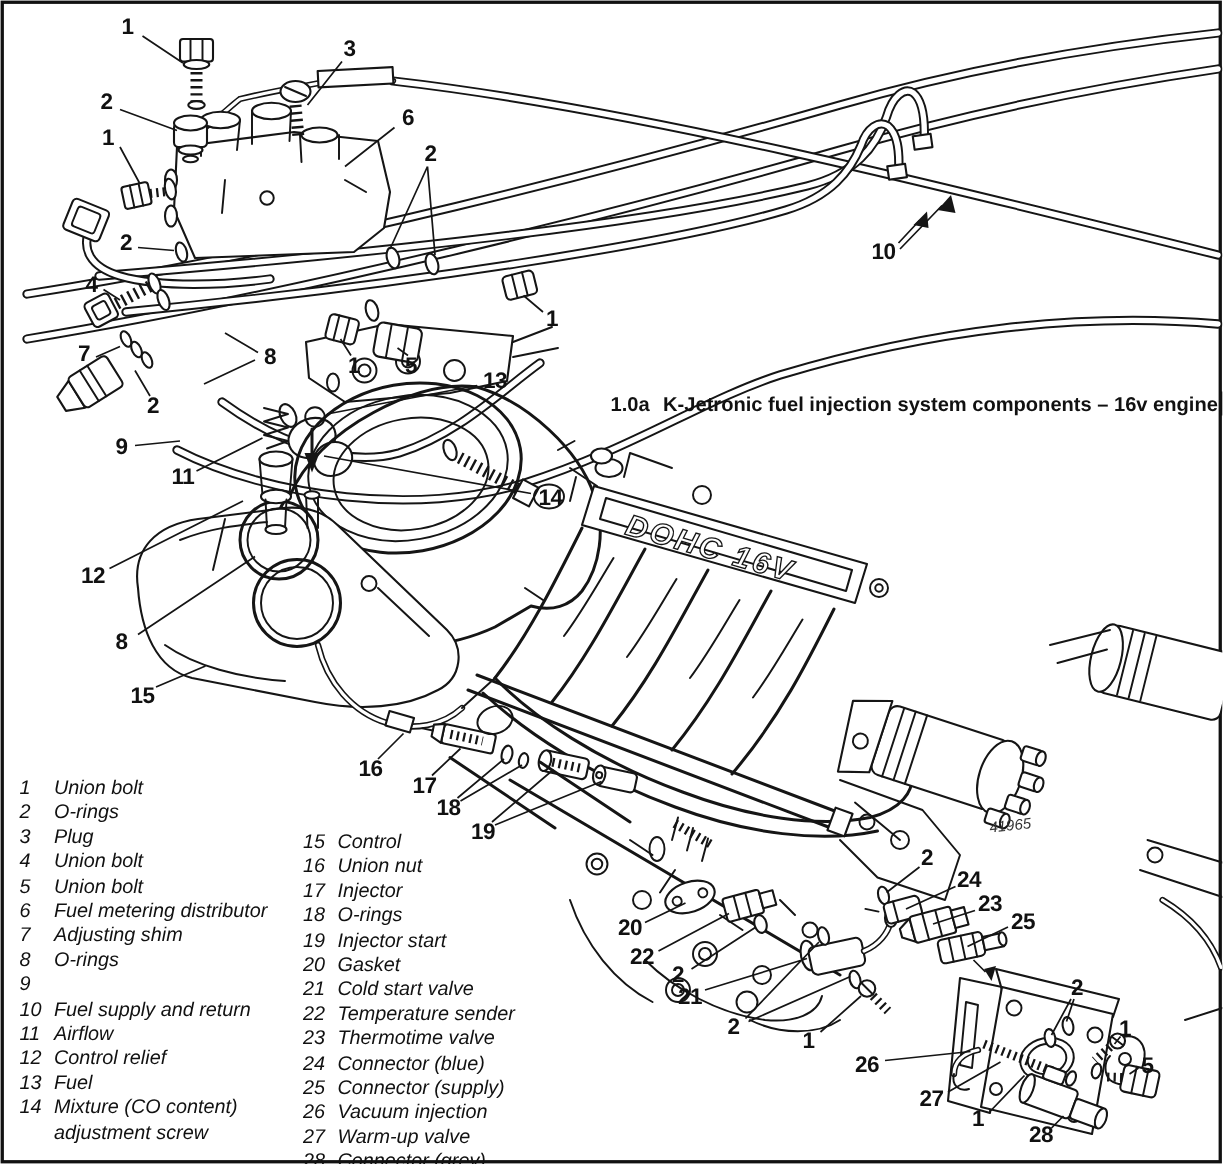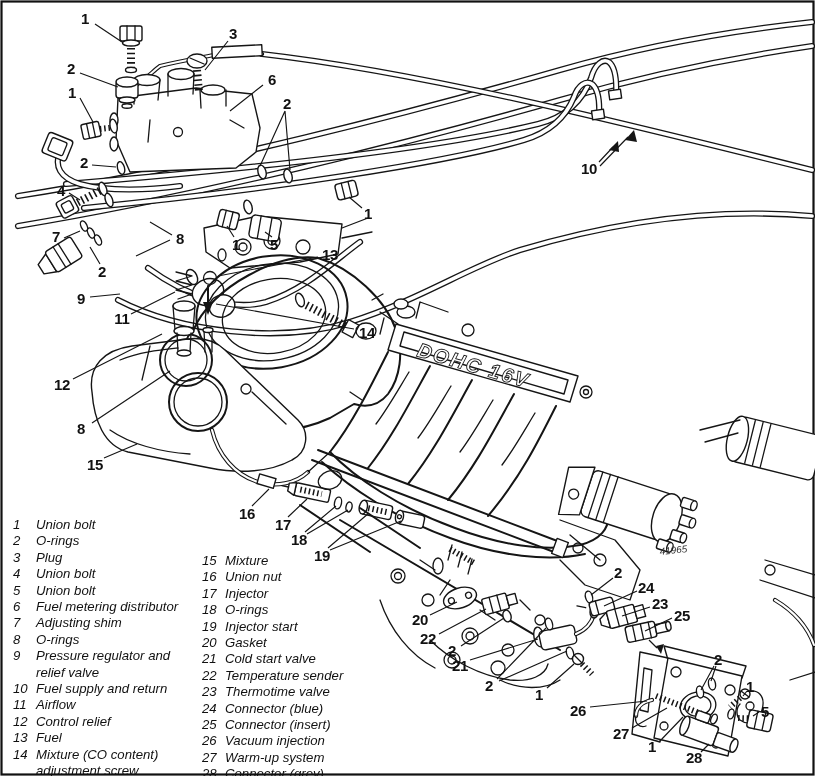--- a/index.html
+++ b/index.html
@@ -508,20 +508,23 @@
       <span class="callout" style="left: 682px; top: 615px;">25</span>
       <span class="callout" style="left: 578px; top: 710px;">26</span>
       <span class="callout" style="left: 621px; top: 733px;">27</span>
       <span class="callout" style="left: 652px; top: 746px;">1</span>
       <span class="callout" style="left: 694px; top: 757px;">28</span>
       <span class="callout" style="left: 718px; top: 659px;">2</span>
       <span class="callout" style="left: 750px; top: 686px;">1</span>
       <span class="callout" style="left: 765px; top: 711px;">5</span>
     </div>
 
+  <div class="caption">
+    <span class="num">1.0a</span><span>K-Jetronic fuel injection system components – 16v engine</span><span class="cursor"></span>
+  </div>
 
   <div id="legend-col1" class="legend-col">
       <div class="legend-row">
         <span class="lnum">1</span>
         <span>Union bolt</span>
       </div>
       <div class="legend-row">
         <span class="lnum">2</span>
         <span>O-rings</span>
       </div>
@@ -544,21 +547,20 @@
       <div class="legend-row">
         <span class="lnum">7</span>
         <span>Adjusting shim</span>
       </div>
       <div class="legend-row">
         <span class="lnum">8</span>
         <span>O-rings</span>
       </div>
       <div class="legend-row">
         <span class="lnum">9</span>
-        <span>Pressure regulator and relief valve</span>
       </div>
       <div class="legend-row">
         <span class="lnum">10</span>
         <span>Fuel supply and return</span>
       </div>
       <div class="legend-row">
         <span class="lnum">11</span>
         <span>Airflow</span>
       </div>
       <div class="legend-row">
@@ -570,21 +572,21 @@
         <span>Fuel</span>
       </div>
       <div class="legend-row">
         <span class="lnum">14</span>
         <span>Mixture (CO content) adjustment screw</span>
       </div>
     </div>
   <div id="legend-col2" class="legend-col">
       <div class="legend-row">
         <span class="lnum">15</span>
-        <span>Mixture</span>
+        <span>Control</span>
       </div>
       <div class="legend-row">
         <span class="lnum">16</span>
         <span>Union nut</span>
       </div>
       <div class="legend-row">
         <span class="lnum">17</span>
         <span>Injector</span>
       </div>
       <div class="legend-row">
@@ -610,29 +612,29 @@
       <div class="legend-row">
         <span class="lnum">23</span>
         <span>Thermotime valve</span>
       </div>
       <div class="legend-row">
         <span class="lnum">24</span>
         <span>Connector (blue)</span>
       </div>
       <div class="legend-row">
         <span class="lnum">25</span>
-        <span>Connector (insert)</span>
+        <span>Connector (supply)</span>
       </div>
       <div class="legend-row">
         <span class="lnum">26</span>
         <span>Vacuum injection</span>
       </div>
       <div class="legend-row">
         <span class="lnum">27</span>
-        <span>Warm-up system</span>
+        <span>Warm-up valve</span>
       </div>
       <div class="legend-row">
         <span class="lnum">28</span>
         <span>Connector (grey)</span>
       </div>
     </div>
 
 </div>
 
 </body></html>

